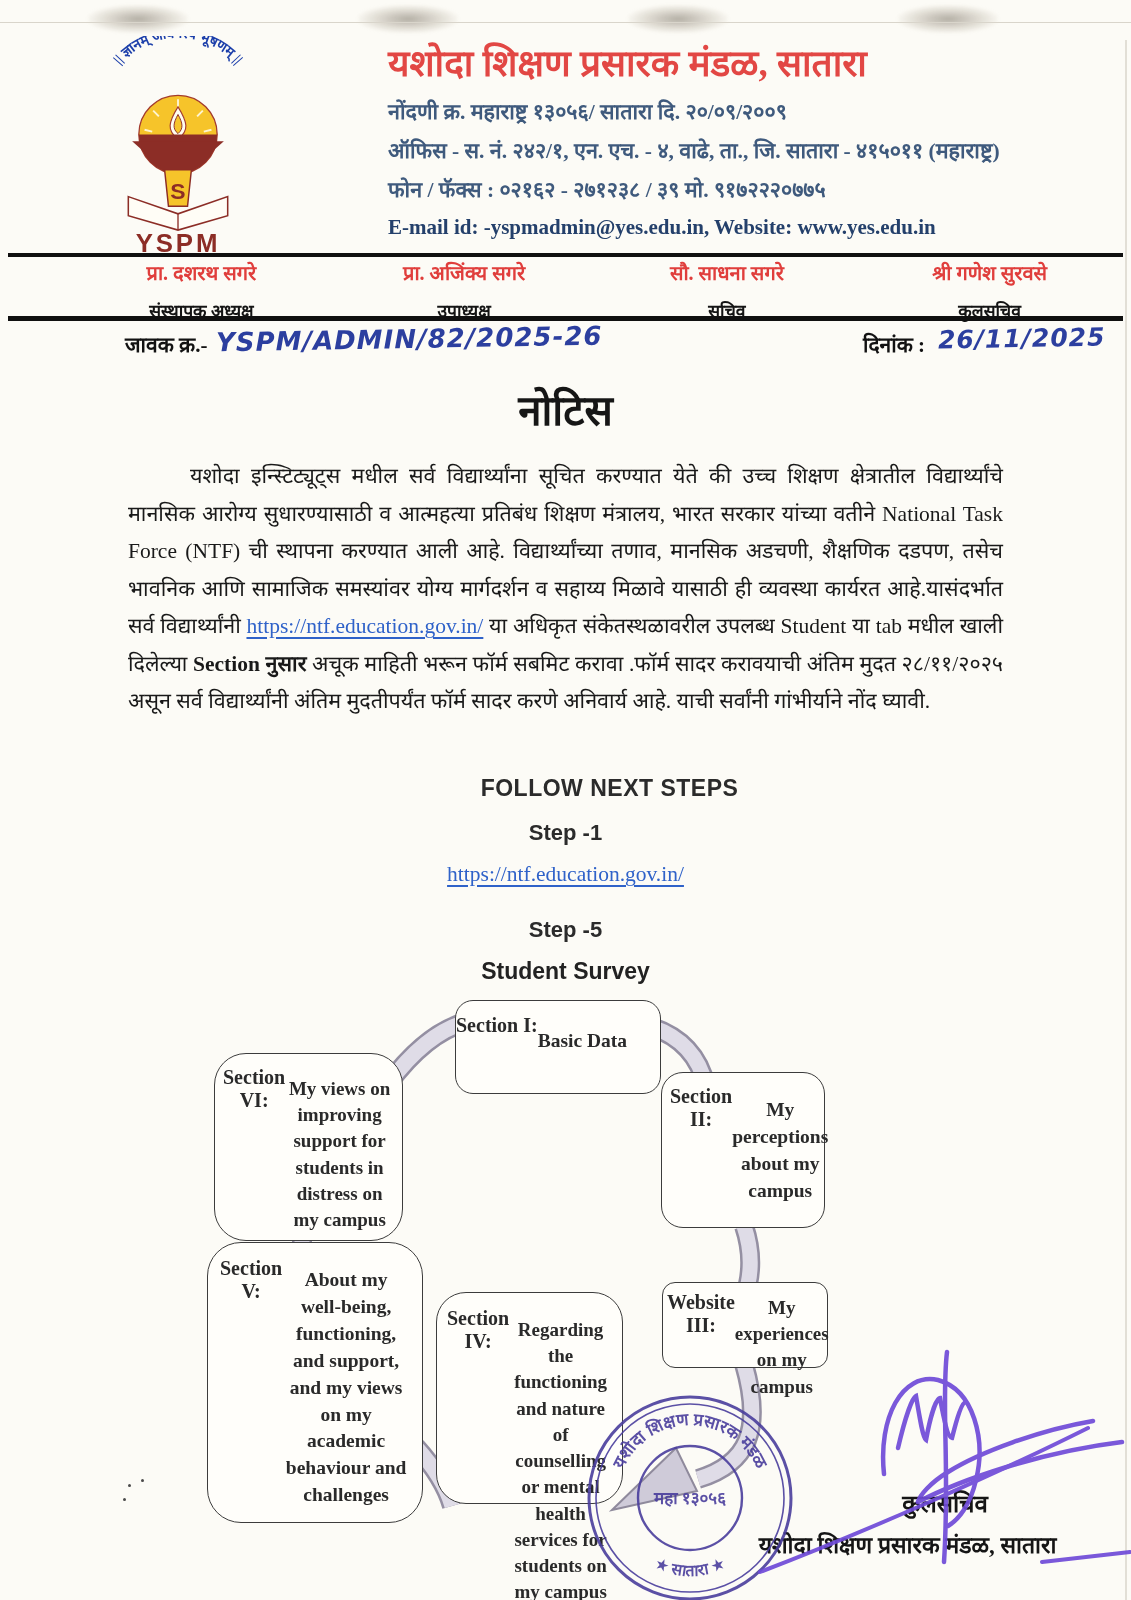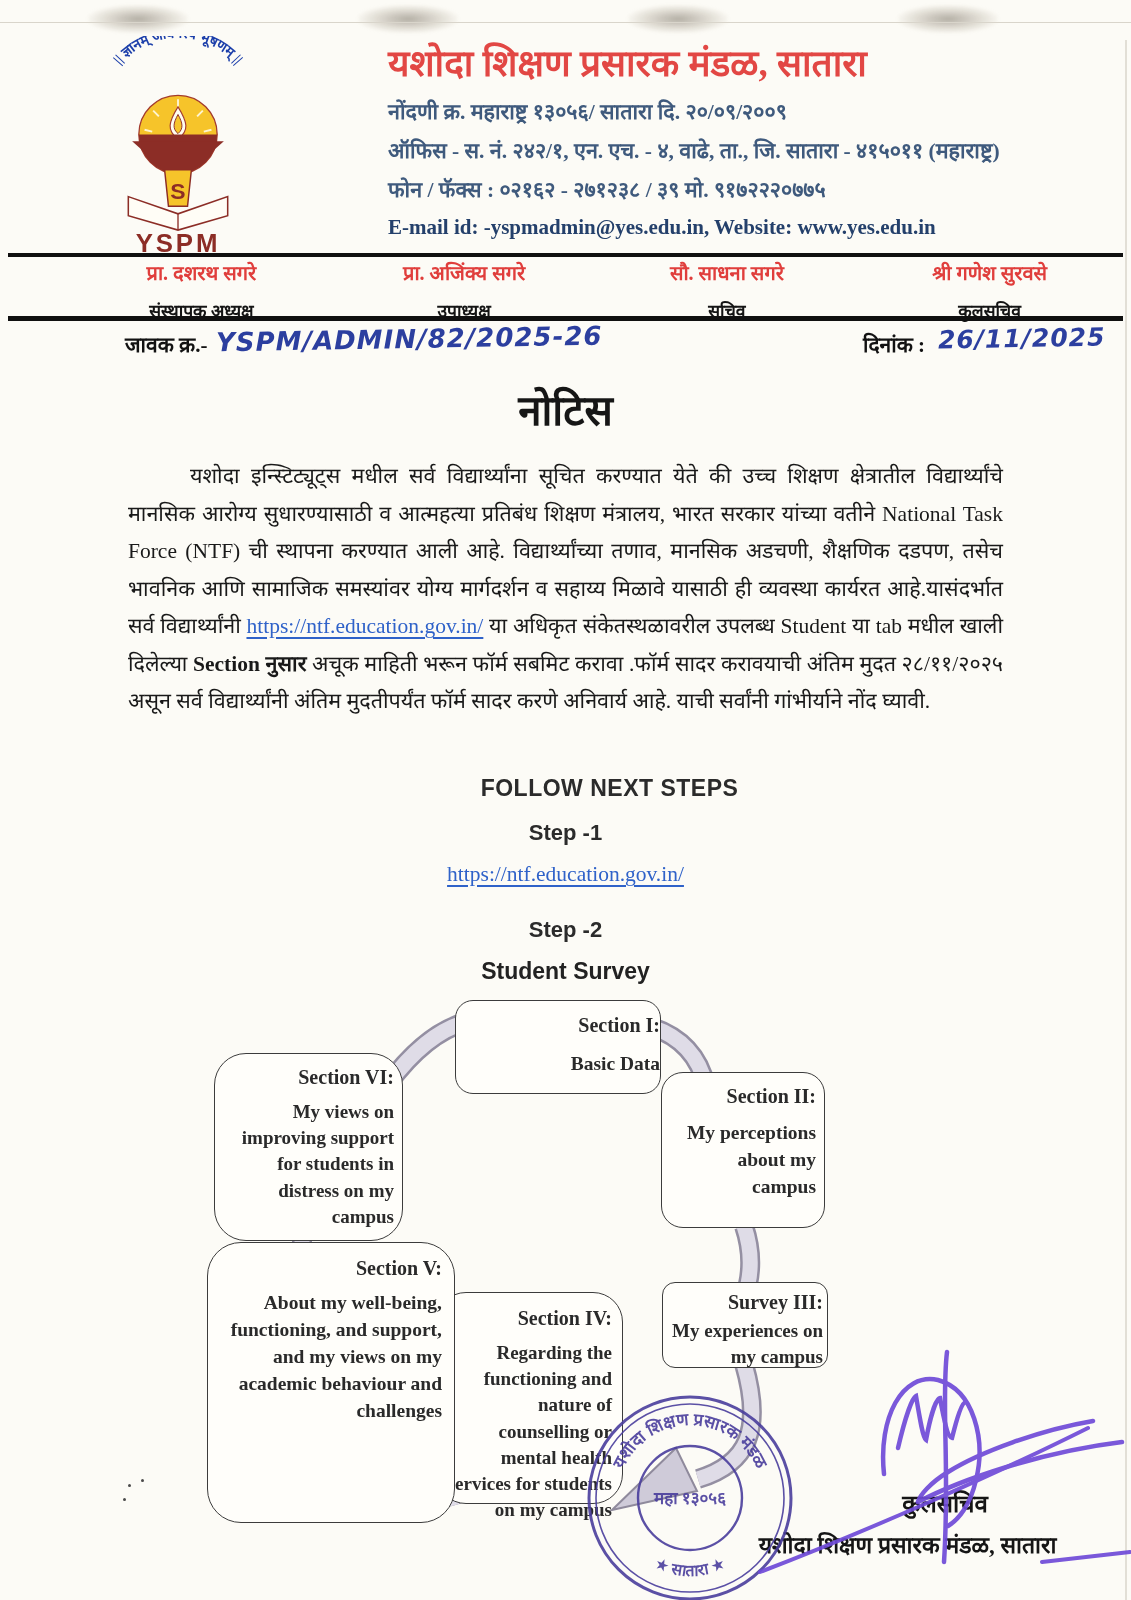--- a/index.html
+++ b/index.html
@@ -60,33 +60,33 @@
     font-family:"Liberation Serif",serif;}
   .step1-link a{color:#2f62c9;text-decoration:underline;text-underline-offset:4px;}
   .step2-label{top:917px;font-size:22px;}
   .survey-title{top:958px;font-size:23px;color:#222;}
 
   
   .connectors,.overlay{position:absolute;left:0;top:0;width:1131px;height:1600px;pointer-events:none;}
   .connectors{z-index:1;}
   .overlay{z-index:3;}
   .sbox{position:absolute;z-index:2;background:#fffefa;border:1.7px solid #3c3c3c;
-    box-sizing:border-box;text-align:right;font-family:"Liberation Serif",serif;color:#2a2a2a;
-    display:flex;flex-direction:column;justify-content:flex-start;}
+    box-sizing:border-box;text-align:center;font-family:"Liberation Serif",serif;color:#2a2a2a;
+    display:flex;flex-direction:row;justify-content:flex-start;}
   .sbox .stitle{font-weight:bold;font-size:20px;}
   .sbox .sbody{font-weight:bold;font-size:19.5px;line-height:1.38;}
   .box1{left:455px;top:1000px;width:206px;height:94px;border-radius:18px;padding-top:13px;}
   .box1 .sbody{margin-top:14px;}
   .box2{left:661px;top:1072px;width:164px;height:156px;border-radius:22px;padding:12px 8px 0;}
   .box2 .sbody{margin-top:12px;}
   .box3{left:662px;top:1282px;width:166px;height:86px;border-radius:13px;padding:8px 4px 0;}
   .box3 .sbody{margin-top:4px;font-size:19px;}
   .box4{left:436px;top:1292px;width:187px;height:212px;border-radius:30px;padding:14px 10px 0;}
   .box4 .sbody{margin-top:10px;font-size:19px;}
-  .box5{left:207px;top:1242px;width:248px;height:281px;border-radius:34px;padding:14px 12px 16px;}
+  .box5{left:207px;top:1242px;width:216px;height:281px;border-radius:34px;padding:14px 12px 16px;}
   .box5 .sbody{margin-top:10px;}
   .box6{left:214px;top:1053px;width:189px;height:188px;border-radius:32px;padding:12px 8px 0;}
   .box6 .sbody{margin-top:10px;font-size:19px;}
 
   .sig-role{position:absolute;left:850px;top:1486px;width:190px;text-align:center;z-index:2;
     font-size:24px;font-weight:bold;color:#151515;}
   .sig-org{position:absolute;left:735px;top:1528px;width:345px;text-align:center;z-index:2;
     font-size:23px;font-weight:bold;color:#151515;}
 </style>
 </head>
@@ -168,21 +168,21 @@
     <span class="hand date-value">26/11/2025</span>
   </div>
 
   <h2 class="notice-title">नोटिस</h2>
 
   <p class="body-para"><span>यशोदा इन्स्टिट्यूट्स मधील सर्व विद्यार्थ्यांना सूचित करण्यात येते की उच्च शिक्षण क्षेत्रातील विद्यार्थ्यांचे मानसिक आरोग्य सुधारण्यासाठी व आत्महत्या प्रतिबंध शिक्षण मंत्रालय, भारत सरकार यांच्या वतीने National Task Force (NTF) ची स्थापना करण्यात आली आहे. विद्यार्थ्यांच्या तणाव, मानसिक अडचणी, शैक्षणिक दडपण, तसेच भावनिक आणि सामाजिक समस्यांवर योग्य मार्गदर्शन व सहाय्य मिळावे यासाठी ही व्यवस्था कार्यरत आहे.यासंदर्भात सर्व विद्यार्थ्यांनी </span><a class="link" href="#">https://ntf.education.gov.in/</a><span> या अधिकृत संकेतस्थळावरील उपलब्ध Student या tab मधील खाली दिलेल्या </span><span class="bold">Section नुसार</span><span> अचूक माहिती भरून फॉर्म सबमिट करावा .फॉर्म सादर करावयाची अंतिम मुदत २८/११/२०२५ असून सर्व विद्यार्थ्यांनी अंतिम मुदतीपर्यंत फॉर्म सादर करणे अनिवार्य आहे. याची सर्वांनी गांभीर्याने नोंद घ्यावी.</span></p>
 
   <div class="step-line steps-heading">FOLLOW NEXT STEPS</div>
   <div class="step-line step1-label">Step -1</div>
   <div class="step-line step1-link"><a href="#">https://ntf.education.gov.in/</a></div>
-  <div class="step-line step2-label">Step -2</div>
+  <div class="step-line step2-label">Step -5</div>
   <div class="step-line survey-title">Student Survey</div>
 
   <svg class="connectors" viewBox="0 0 1131 1600">
     <g fill="none" stroke-linecap="butt">
       <g stroke="#948fa2" stroke-width="20">
         <path d="M 388,1084 Q 426,1033 466,1022"></path>
         <path d="M 652,1027 Q 696,1042 706,1086"></path>
         <path d="M 744,1226 Q 754,1256 748,1284"></path>
         <path d="M 744,1364 C 763,1430 748,1464 698,1479"></path>
         <path d="M 302,1234 L 302,1258"></path>
@@ -202,21 +202,21 @@
 
   <div class="sbox box1">
     <div class="stitle">Section I:</div>
     <div class="sbody">Basic Data</div>
   </div>
   <div class="sbox box2">
     <div class="stitle">Section II:</div>
     <div class="sbody">My perceptions about my campus</div>
   </div>
   <div class="sbox box3">
-    <div class="stitle">Survey III:</div>
+    <div class="stitle">Website III:</div>
     <div class="sbody">My experiences on my campus</div>
   </div>
   <div class="sbox box4">
     <div class="stitle">Section IV:</div>
     <div class="sbody">Regarding the functioning and nature of counselling or mental health services for students on my campus</div>
   </div>
   <div class="sbox box5">
     <div class="stitle">Section V:</div>
     <div class="sbody">About my well-being, functioning, and support, and my views on my academic behaviour and challenges</div>
   </div>

